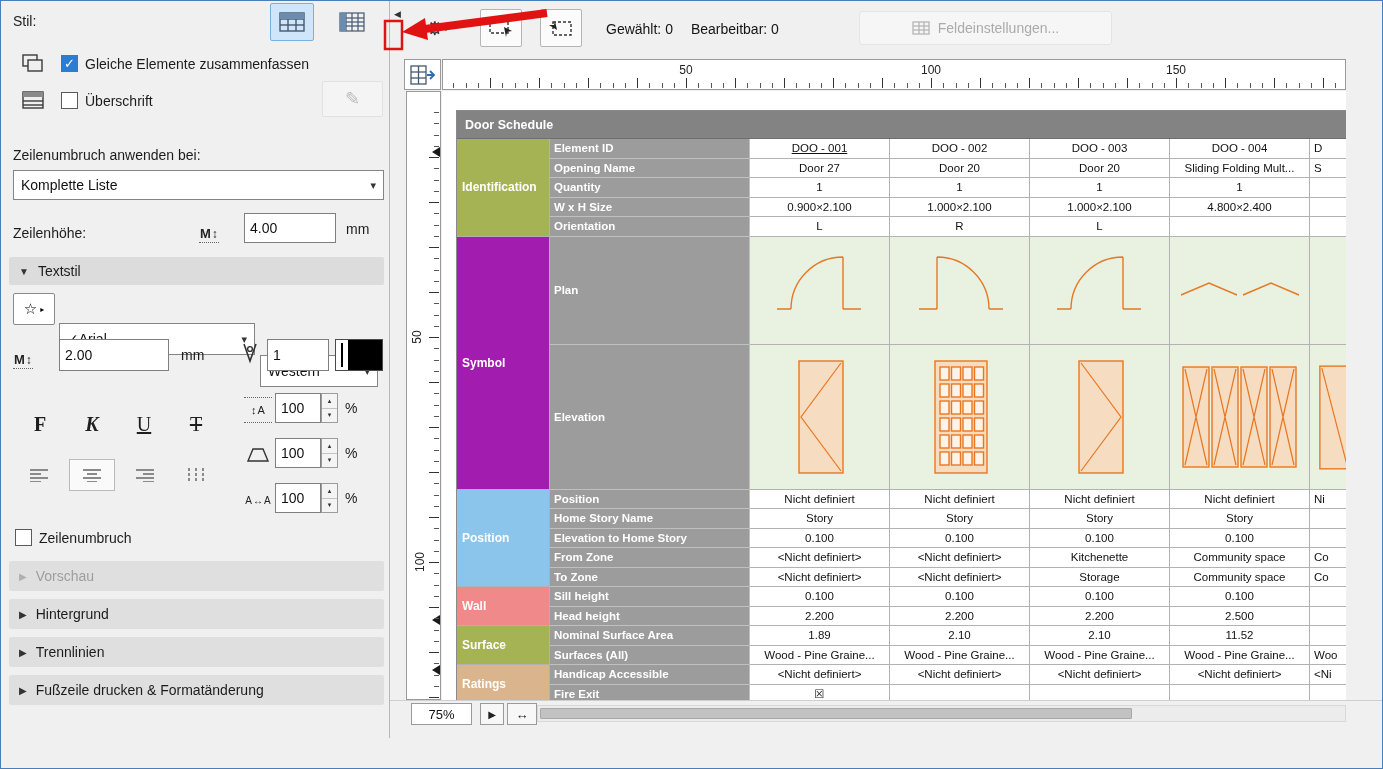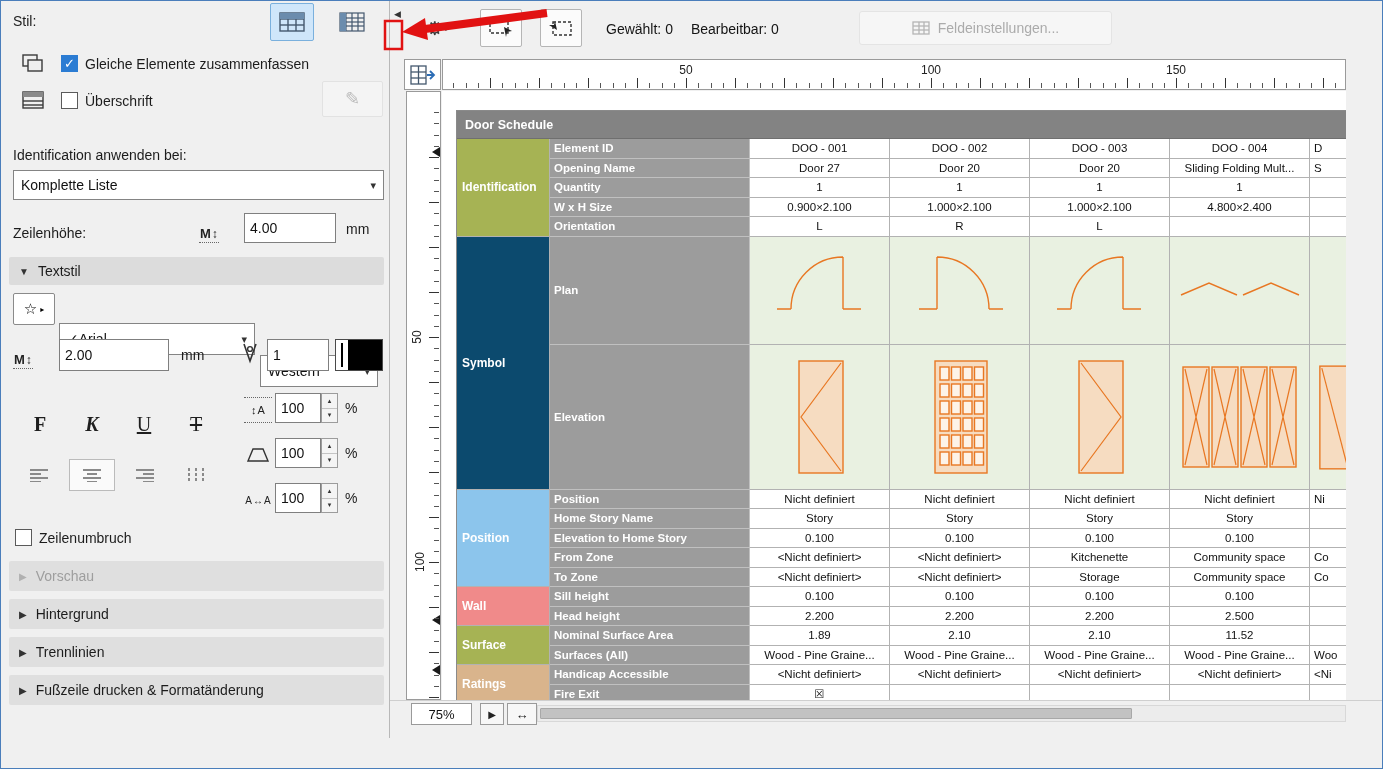--- a/index.html
+++ b/index.html
@@ -174,21 +174,21 @@
           <rect x="2" y="2" width="20" height="5" fill="#8a8a8a"></rect>
           </svg>
       </span>
       <div class="abs cb" style="left:60px;top:91px;"></div>
       <span class="abs lbl" style="left:84px;top:92px;">Überschrift</span>
 
       <div class="abs flatbtn disabled" style="left:321px;top:80px;width:61px;height:36px;font-size:18px;">
         <span>✎</span>
       </div>
 
-      <span class="abs lbl" style="left:12px;top:146px;">Identification anwenden bei:</span>
+      <span class="abs lbl" style="left:12px;top:146px;">Zeilenumbruch anwenden bei:</span>
       <div class="abs combo" style="left:12px;top:169px;width:371px;height:30px;">
         <span>Komplette Liste</span>
         <span class="chev">▾</span>
       </div>
 
       <span class="abs lbl" style="left:12px;top:224px;">Zeilenhöhe:</span>
       <span class="abs micon" style="left:198px;top:216px;height:26px;">
         <span>M</span>
           <span class="ud">↕</span>
       </span>
@@ -529,21 +529,21 @@
           <div class="vtick major" style="top: 605px;"></div>
           <div class="vlab" style="top: 245px;">50</div>
           <div class="vlab" style="top: 470px;">100</div>
         </div>
 
       <div class="canvas">
         <div class="tbl" style="grid-template-columns: 93px 200px 140px 140px 140px 140px 140px; grid-template-rows: 28px 19.5px 19.5px 19.5px 19.5px 19.5px 108px 145px 19.5px 19.5px 19.5px 19.5px 19.5px 19.5px 19.5px 19.5px 19.5px 19.5px 19.5px;">
             <div class="tbl-title" style="grid-row: 1;">Door Schedule</div>
             <div class="tbl-cat" style="background: rgb(166, 179, 84); grid-area: 2 / 1 / 7;">Identification</div>
             <div class="tbl-lab" style="grid-area: 2 / 2;">Element ID</div>
-            <div class="tbl-cell" style="grid-area: 2 / 3;">DOO - 001</div>
+            <div class="tbl-cell" style="grid-area: 2 / 3; text-decoration: underline;">DOO - 001</div>
             <div class="tbl-cell" style="grid-area: 2 / 4;">DOO - 002</div>
             <div class="tbl-cell" style="grid-area: 2 / 5;">DOO - 003</div>
             <div class="tbl-cell" style="grid-area: 2 / 6;">DOO - 004</div>
             <div class="tbl-cell c5" style="grid-area: 2 / 7;">D</div>
             <div class="tbl-lab" style="grid-area: 3 / 2;">Opening Name</div>
             <div class="tbl-cell" style="grid-area: 3 / 3;">Door 27</div>
             <div class="tbl-cell" style="grid-area: 3 / 4;">Door 20</div>
             <div class="tbl-cell" style="grid-area: 3 / 5;">Door 20</div>
             <div class="tbl-cell" style="grid-area: 3 / 6;">Sliding Folding Mult...</div>
             <div class="tbl-cell c5" style="grid-area: 3 / 7;">S</div>
@@ -558,21 +558,21 @@
             <div class="tbl-cell" style="grid-area: 5 / 4;">1.000×2.100</div>
             <div class="tbl-cell" style="grid-area: 5 / 5;">1.000×2.100</div>
             <div class="tbl-cell" style="grid-area: 5 / 6;">4.800×2.400</div>
             <div class="tbl-cell c5" style="grid-area: 5 / 7;"></div>
             <div class="tbl-lab" style="grid-area: 6 / 2;">Orientation</div>
             <div class="tbl-cell" style="grid-area: 6 / 3;">L</div>
             <div class="tbl-cell" style="grid-area: 6 / 4;">R</div>
             <div class="tbl-cell" style="grid-area: 6 / 5;">L</div>
             <div class="tbl-cell" style="grid-area: 6 / 6;"></div>
             <div class="tbl-cell c5" style="grid-area: 6 / 7;"></div>
-            <div class="tbl-cat" style="background: #0c4a6e; grid-area: 7 / 1 / 9;">Symbol</div>
+            <div class="tbl-cat" style="background: #a21caf; grid-area: 7 / 1 / 9;">Symbol</div>
             <div class="tbl-lab" style="grid-area: 7 / 2;">Plan</div>
             <div class="tbl-cell sym" style="grid-area: 7 / 3;">
               <svg width="138" height="106" viewBox="0 0 138 106">
                 <path d="M92 20 v52 M92 20 A52 52 0 0 0 40 72 M26 72 h14 M92 72 h18" fill="none" stroke="#e87722" stroke-width="1.4"></path>
               </svg>
             </div>
             <div class="tbl-cell sym" style="grid-area: 7 / 4;">
               <svg width="138" height="106" viewBox="0 0 138 106">
                 <path d="M46 20 v52 M46 20 A52 52 0 0 1 98 72 M28 72 h18 M98 72 h14" fill="none" stroke="#e87722" stroke-width="1.4"></path>
               </svg>

